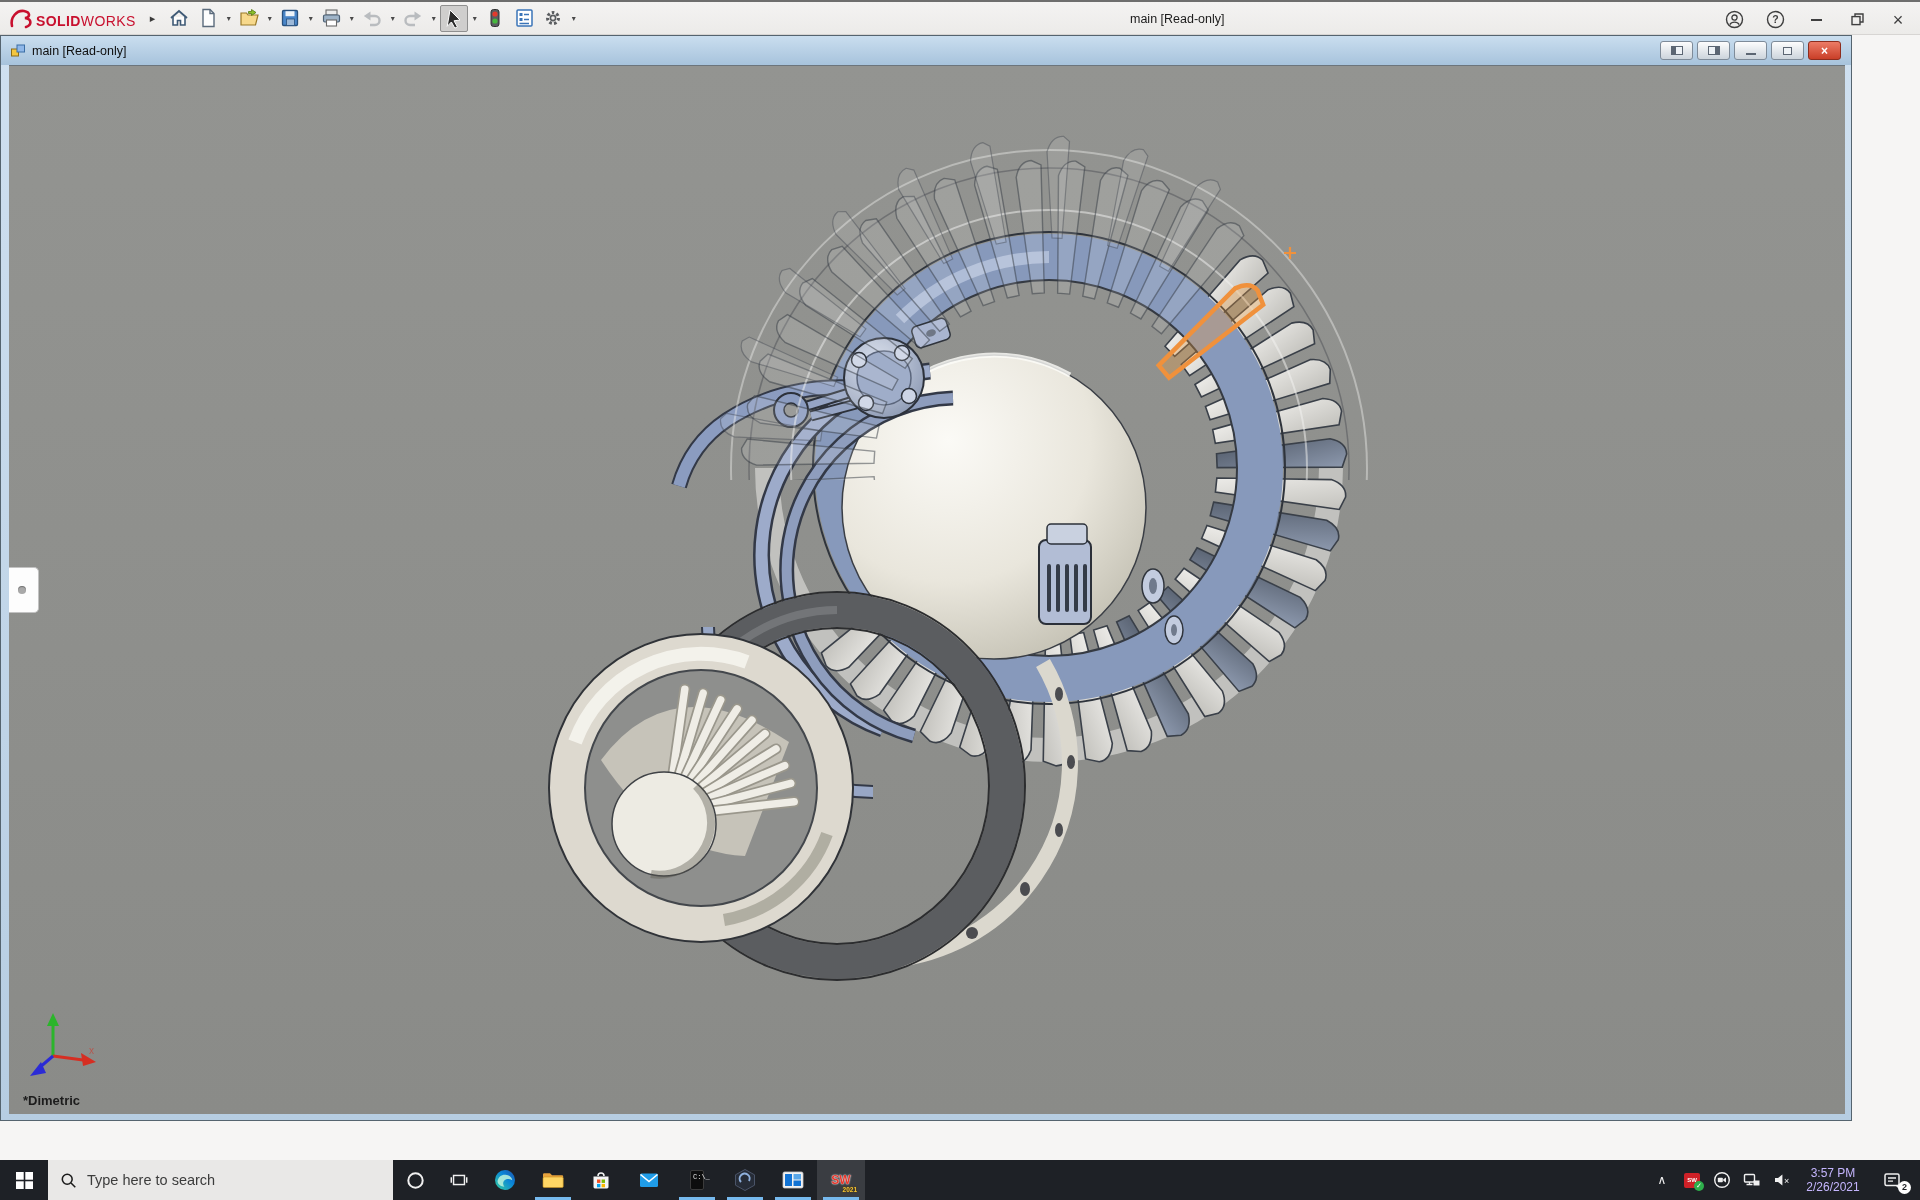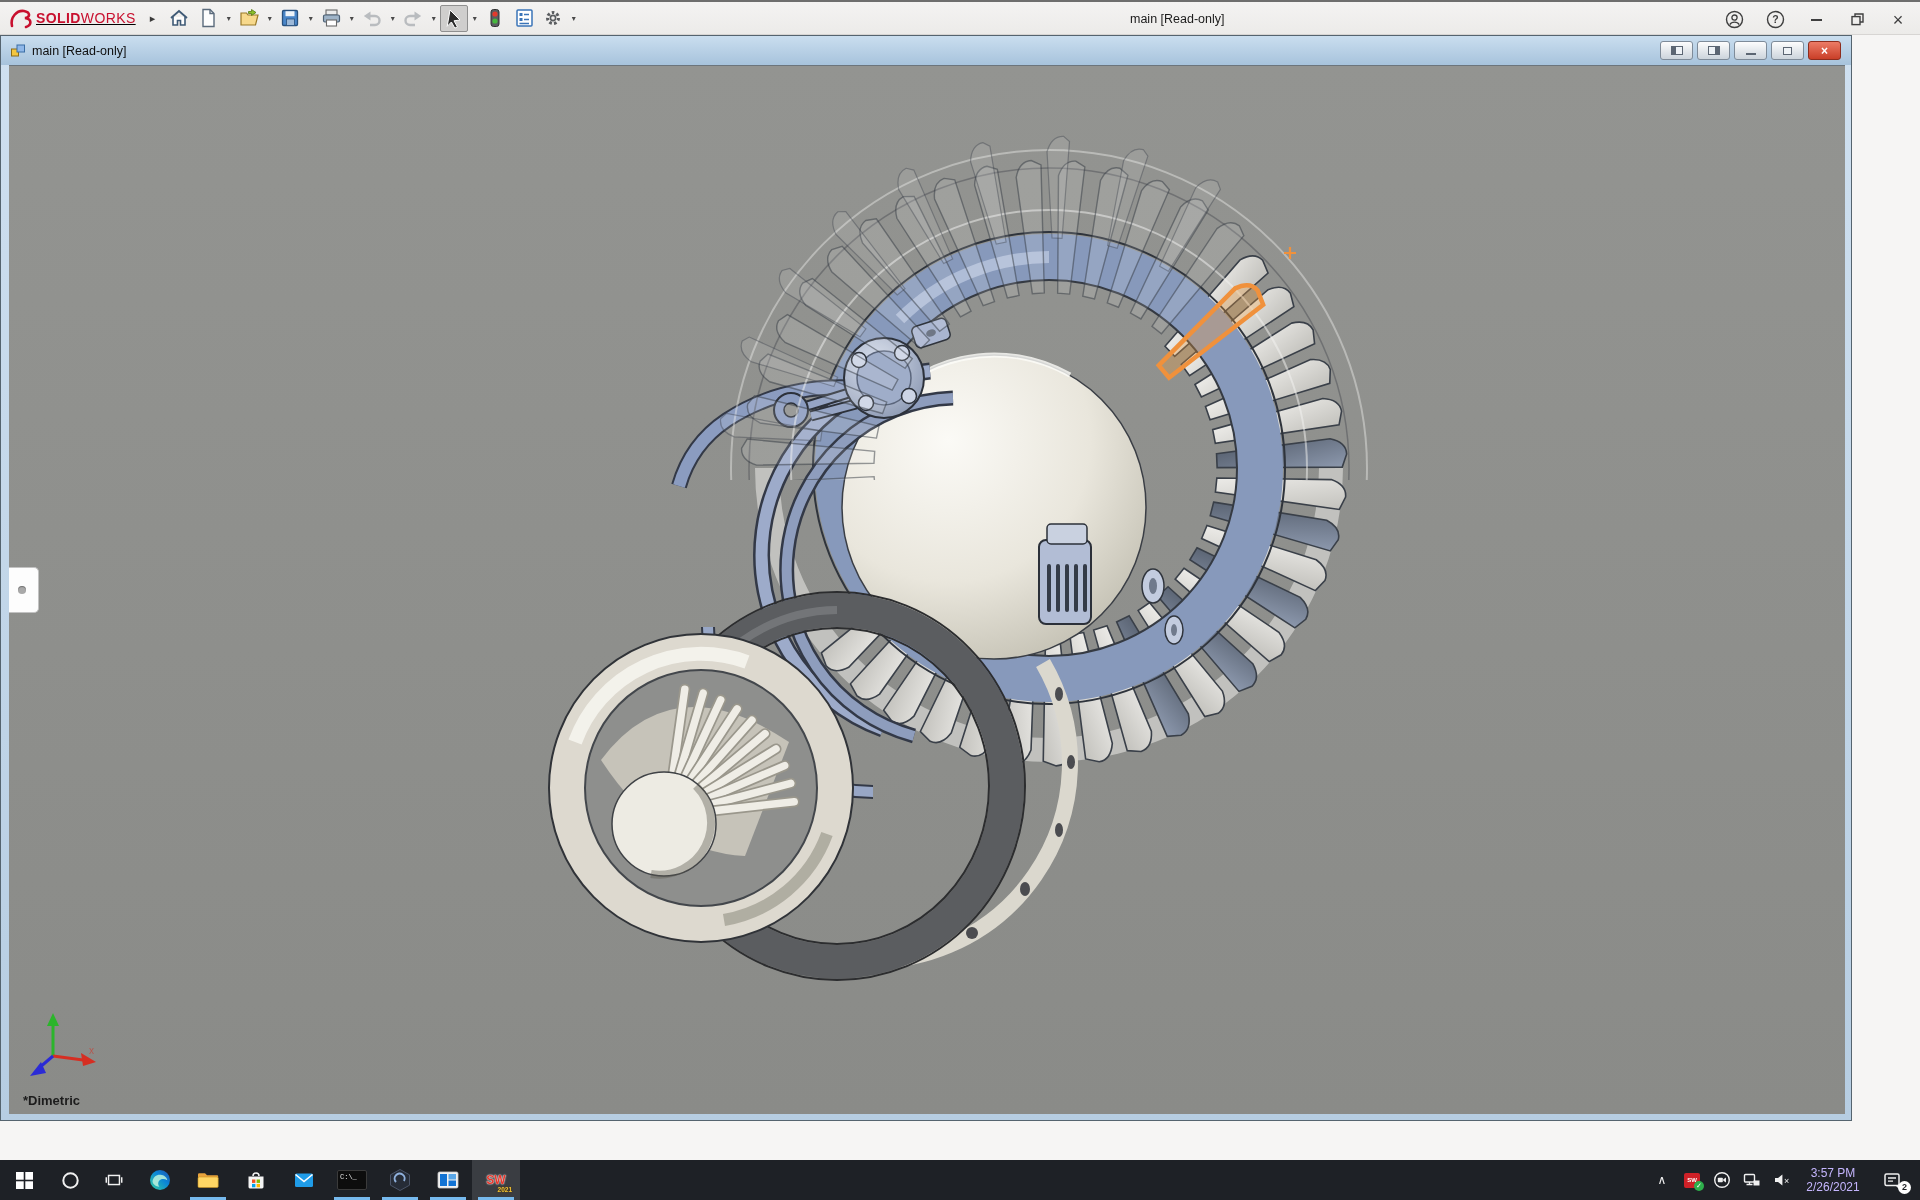--- a/index.html
+++ b/index.html
@@ -3,21 +3,21 @@
 <meta charset="utf-8">
 <style>
   * { margin:0; padding:0; box-sizing:border-box; }
   html,body { width:1920px; height:1200px; overflow:hidden;
     font-family:"Liberation Sans","DejaVu Sans",sans-serif; background:#f6f5f4; }
 
   
   .titlebar { position:absolute; left:0; top:0; width:1920px; height:35px;
     background:linear-gradient(180deg,#f4f3f2,#eceBe9); border-top:2px solid #6e6e6e;
     border-bottom:1px solid #d7d5d3; display:flex; align-items:center; }
-  .brand { display:flex; align-items:center; margin-left:8px;text-decoration:underline; }
+  .brand { display:flex; align-items:flex-end; margin-left:8px; }
   .brand-text { font-size:14px; letter-spacing:.4px; color:#c8102e; margin-left:4px; }
   .brand-text b { font-weight:700; }
   .flyout { font-size:11px; color:#3a3a3a; margin:0 10px 0 14px; cursor:pointer; }
   .qat { display:flex; align-items:center; gap:1px; }
   .tbtn { width:28px; height:27px; display:flex; align-items:center; justify-content:center;
     border:1px solid transparent; border-radius:2px; }
   .tbtn.pressed { background:#cfcecd; border-color:#8f8f8f; }
   .caret { font-size:8px; color:#4a4a4a; width:11px; text-align:center; }
   .title-center { position:absolute; left:1130px; top:10px; font-size:12.5px; color:#1b1b1b; }
   .winctl { position:absolute; right:12px; top:0; height:35px; display:flex; align-items:center; gap:21px; }
@@ -71,21 +71,21 @@
   .tb-spacer { flex:1; }
   .tray { display:flex; align-items:center; gap:2px; padding-right:6px; }
   .tray-btn { min-width:28px; height:40px; display:flex; align-items:center; justify-content:center; position:relative; color:#f0f0f0; }
   .chevron-glyph { font-size:12px; color:#f0f0f0; }
   .clock { width:70px; text-align:center; color:#c4b5fd; font-size:12px; line-height:14px; padding:0 4px; }
   .sw-shield { width:16px; height:15px; background:#cf2027; border-radius:2px; position:relative;
     display:flex; align-items:center; justify-content:center; }
   .sw-shield .s { font-size:6px; font-weight:bold; color:#fff; }
   .sw-check { position:absolute; right:-4px; bottom:-3px; width:10px; height:10px; border-radius:50%;
     background:#2eaf4b; color:#fff; font-size:7px; line-height:10px; text-align:center; }
-  .cmd-ico { width:30px; height:20px; background:#0d0d0d; border:1px solid #3b3b3b; border-radius:2px;
+  .cmd-ico { width:14px; height:20px; background:#0d0d0d; border:1px solid #3b3b3b; border-radius:2px;
     font-family:"Liberation Mono","DejaVu Sans Mono",monospace; font-size:7px; color:#e8e8e8; padding:2px 0 0 2px; }
   .sw-app { position:relative; width:26px; height:24px; display:flex; align-items:center; justify-content:center; }
   .sw-app .mark { font-size:12px; font-weight:800; color:#e5372c; text-shadow:0 0 2px #ffffff,0 0 1px #ffffff; }
   .sw-app .year { position:absolute; right:-3px; bottom:-1px; font-size:6.5px; font-weight:bold; color:#f2c230;
     text-shadow:0 0 2px #5a3a00; }
   .badge { position:absolute; right:3px; bottom:6px; width:13px; height:13px; border-radius:50%;
     background:#ffffff; color:#1f2125; font-size:9px; font-weight:bold; line-height:13px; text-align:center; }
 </style>
 </head>
 <body>
@@ -448,20 +448,27 @@
 
 <div class="taskbar">
   <div class="tb-start">
     <svg width="17" height="17" viewBox="0 0 17 17">
       <rect x="0" y="0" width="7.7" height="7.7" fill="#fff"></rect>
         <rect x="9.3" y="0" width="7.7" height="7.7" fill="#fff"></rect>
       <rect x="0" y="9.3" width="7.7" height="7.7" fill="#fff"></rect>
         <rect x="9.3" y="9.3" width="7.7" height="7.7" fill="#fff"></rect>
     </svg>
   </div>
+  <div class="tb-search">
+    <svg width="17" height="17" viewBox="0 0 20 20">
+      <circle cx="8.5" cy="8.5" r="5.8" fill="none" stroke="#1b1b1b" stroke-width="1.8"></circle>
+      <line x1="13" y1="13" x2="18" y2="18" stroke="#1b1b1b" stroke-width="1.8"></line>
+    </svg>
+    <input type="text" placeholder="Type here to search" style="">
+  </div>
   <div class="tb-btn">
     <svg width="19" height="19" viewBox="0 0 19 19">
       <circle cx="9.5" cy="9.5" r="7.2" fill="none" stroke="#f0f0f0" stroke-width="2"></circle>
     </svg>
   </div>
   <div class="tb-btn">
     <svg width="20" height="20" viewBox="0 0 22 22">
       <rect x="5" y="6" width="12" height="10" fill="none" stroke="#f0f0f0" stroke-width="1.6"></rect>
       <path d="M2.5 8 V14 M19.5 8 V14" stroke="#f0f0f0" stroke-width="1.6"></path>
     </svg>

